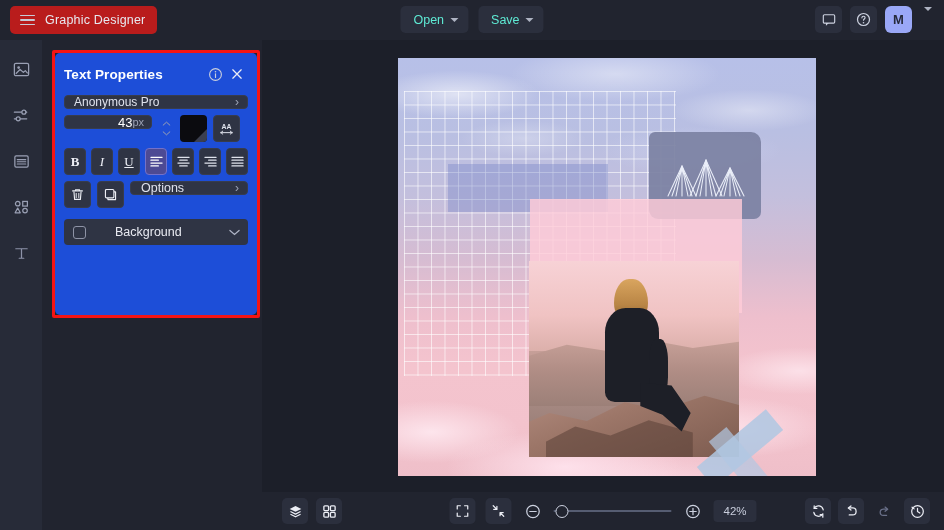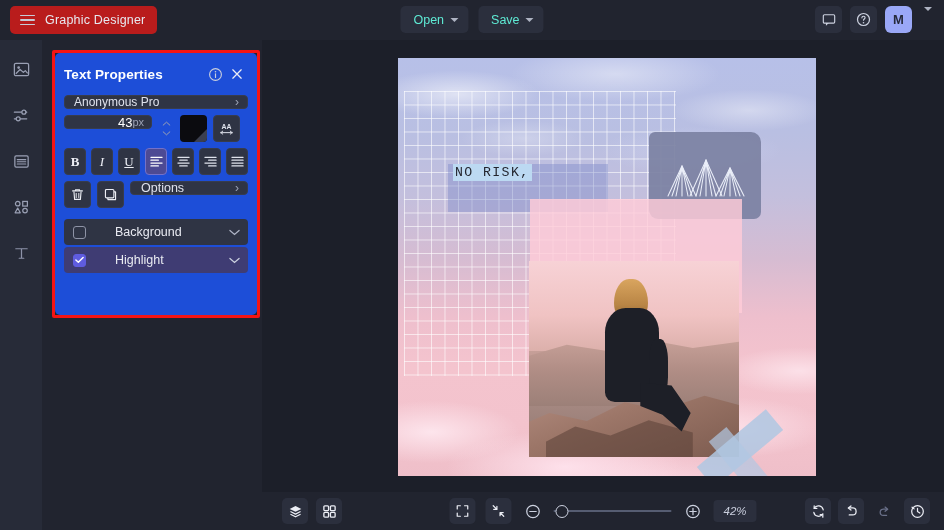--- a/index.html
+++ b/index.html
@@ -247,21 +247,21 @@
     background: rgba(176,199,226,.86); transform: rotate(-40deg);
   }
   .tape2 {
     position: absolute; left: 306px; top: 394px; width: 76px; height: 23px;
     background: rgba(176,199,226,.7); transform: rotate(50deg);
   }
 
   
   .bottombar {
     position: absolute; left: 262px; top: 492px; width: 682px; height: 38px;
-    background: #21242f; display: flex; align-items: center; font-style: italic;
+    background: #21242f; display: flex; align-items: center;
   }
   .bb-left { position: absolute; left: 20px; display: flex; gap: 8px; }
   .bb-center {
     position: absolute; left: 50%; transform: translateX(-50%);
     display: flex; align-items: center; gap: 10px;
   }
   .bb-right { position: absolute; right: 14px; display: flex; gap: 7px; }
   .bb-btn {
     width: 26px; height: 26px; border-radius: 5px; background: #2b2f3d;
     display: flex; align-items: center; justify-content: center; cursor: pointer;
@@ -461,33 +461,20 @@
       <span class="cbox"></span>
       <span class="check-label">Background</span>
       <span class="chev-d">
         <svg width="11" height="7" viewBox="0 0 12 7">
               <path d="M1 1.3 L6 5.6 L11 1.3" fill="none" stroke="#b0b5c6" stroke-width="1.35" stroke-linecap="round"></path>
             </svg>
       </span>
     </div>
 
 
-    <div class="check-row on">
-      <span class="cbox on">
-        <svg width="9" height="8" viewBox="0 0 10 8">
-              <path d="M1 4 L3.7 6.6 L9 1.2" fill="none" stroke="#fff" stroke-width="1.6" stroke-linecap="round" stroke-linejoin="round"></path>
-            </svg>
-      </span>
-      <span class="check-label">Highlight</span>
-      <span class="chev-d">
-        <svg width="11" height="7" viewBox="0 0 12 7">
-              <path d="M1 1.3 L6 5.6 L11 1.3" fill="none" stroke="#cdd2e0" stroke-width="1.35" stroke-linecap="round"></path>
-            </svg>
-      </span>
-    </div>
 
   </div>
  </div>
 </div>
 
 <div class="canvas-area">
   <div class="artboard">
     <div class="clouds-top"></div>
     <div class="clouds-bot"></div>
     <div class="grid-rect"></div>
@@ -502,21 +489,20 @@
           <path d="M44 4 L38 40 M44 4 L44 40 M44 4 L50 40 M44 4 L34 40 M44 4 L54 40"></path>
           <path d="M54 40 L68 12 L82 40"></path>
           <path d="M68 12 L62 40 M68 12 L68 40 M68 12 L74 40 M68 12 L58 40 M68 12 L78 40"></path>
         </g>
       </svg>
     </div>
 
     <div class="pink-block"></div>
 
     <div class="art-text">
-      <div><span>NO RISK,</span></div>
     </div>
 
     <div class="photo">
       <div class="ph-sky"></div>
       <div class="ph-ridge"></div>
       <div class="ph-rock"></div>
       <div class="ph-rock2"></div>
       <div class="fig-hair"></div>
       <div class="fig-body"></div>
       <div class="fig-arm"></div>

